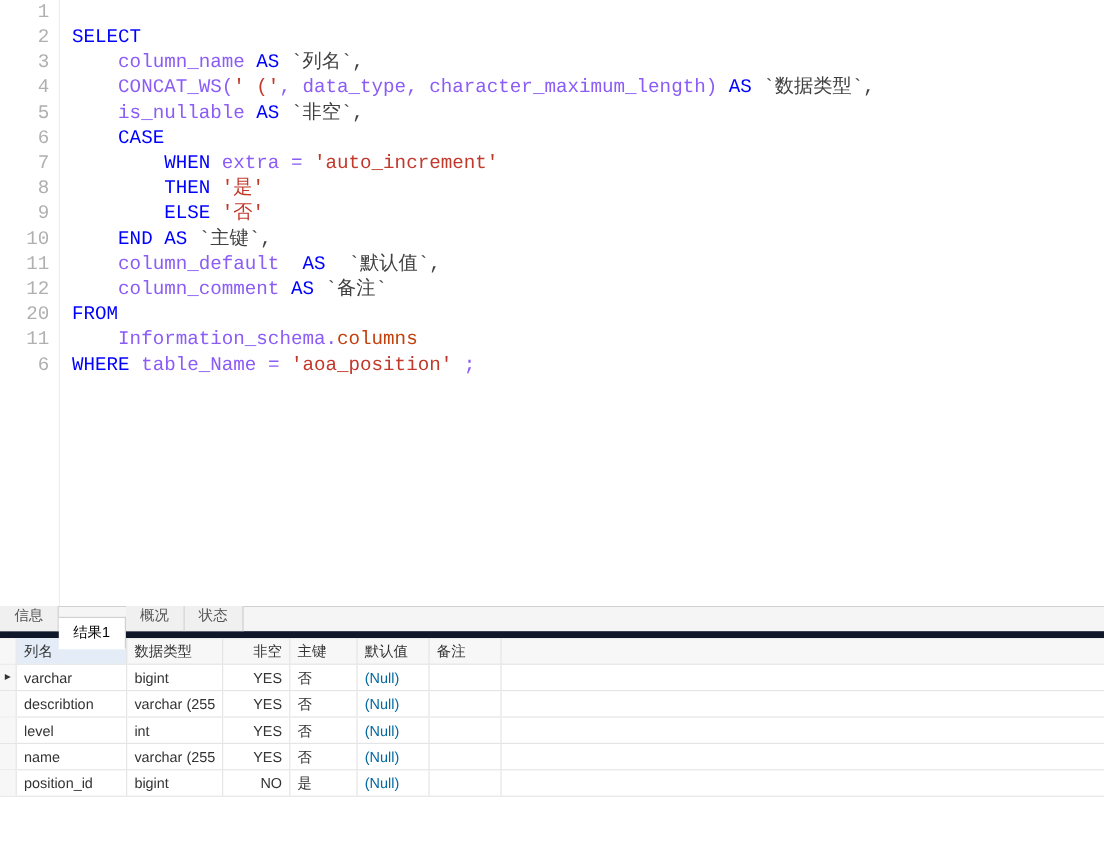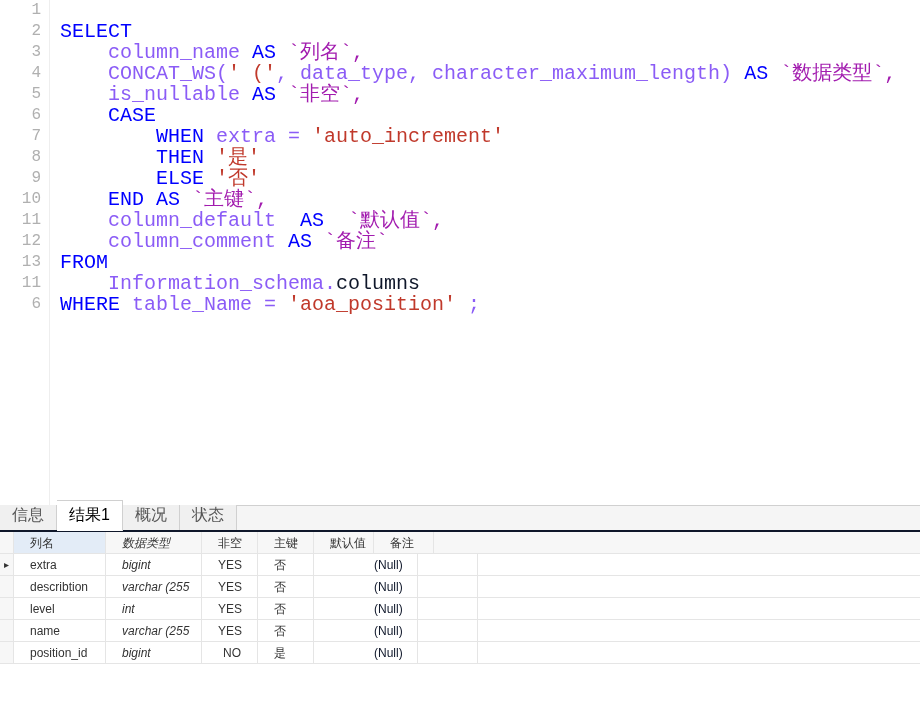--- a/index.html
+++ b/index.html
@@ -29,100 +29,100 @@
     color: #b0b0b0;
     text-align: right;
     padding-right: 8px;
     height: 21px;
     line-height: 21px;
   }
   .code {
     margin-left: 50px;
     padding-left: 10px;
     font-family: Consolas, "Courier New", monospace;
-    font-size: 20px;
+    font-size: 16px;
     color: #333;
     white-space: pre;
   }
   .code .line {
     height: 21px;
     line-height: 21px;
   }
   .kw { color: #0000ff; }
   .str { color: #c0392b; }
   .ident { color: #8b5cf6; }
-  .bt { color: #a21caf; }
-  .col { color: #0f172a; text-align: center; }
+  .bt { color: #404040; }
+  .col { color: #c2410c; text-align: center; }
   .panel {
     border-top: 1px solid #d0d0d0;
     background: #fafafa;
   }
   .tabs {
     display: flex;
     align-items: flex-end;
     height: 26px;
     background: #f5f5f5;
-    border-bottom: 2px solid #0f172a;
-    font-size: 16px;
+    border-bottom: 6px solid #0f172a;
+    font-size: 12px;
   }
   .tab {
     padding: 4px 12px;
     border-right: 1px solid #d0d0d0;
     border-top: 1px solid #d0d0d0;
     color: #555;
     background: #f0f0f0;
     cursor: pointer;
   }
   .tab.active {
     background: #ffffff;
     border-bottom: 1px solid #fff;
     position: relative;
-    top: 1px;
+    top: 15px;
     color: #000;
   }
   .grid {
     font-size: 12px;
     background: #fff;
   }
   .grid-header, .grid-row {
     display: flex;
     height: 22px;
     line-height: 22px;
     border-bottom: 1px solid #e5e5e5;
   }
   .grid-header {
     background: #f7f7f7;
   }
   .grid-header .cell {
     font-weight: normal;
     color: #333;
   }
   .cell {
-    padding: 0 16px;
+    padding: 0 6px;
     border-right: 1px solid #e5e5e5;
     overflow: hidden;
     white-space: nowrap;
     color: #333;
   }
-  .cell.null { color: #0f172a; margin-left: 44px; }
+  .cell.null { color: #0369a1; }
   .rowmark {
     width: 14px;
     border-right: 1px solid #e5e5e5;
     background: #f7f7f7;
     display: flex;
     align-items: center;
     justify-content: center;
   }
   .rowmark.cur::before {
     content: "▸";
     font-size: 10px;
     color: #333;
   }
   .c1 { width: 92px; }
-  .c2 { width: 96px; font-style: italic; }
+  .c2 { width: 80px; }
   .c3 { width: 56px; text-align: right; }
   .c4 { width: 56px; }
   .c5 { width: 60px; }
   .c6 { width: 60px; }
   .grid-header .c1 { background: #e3ecf7; }
 </style>
 </head>
 <body>
 
 <div class="editor">
@@ -132,21 +132,21 @@
       <div class="ln">3</div>
       <div class="ln">4</div>
       <div class="ln">5</div>
       <div class="ln">6</div>
       <div class="ln">7</div>
       <div class="ln">8</div>
       <div class="ln">9</div>
       <div class="ln">10</div>
       <div class="ln">11</div>
       <div class="ln">12</div>
-      <div class="ln">13</div>
+      <div class="ln">20</div>
       <div class="ln">11</div>
       <div class="ln">6</div>
     </div>
   <div class="code" id="code"><div class="line"><span class="ident"></span></div><div class="line"><span class="kw">SELECT</span></div><div class="line"><span class="ident">    column_name </span><span class="kw">AS</span><span class="bt"> `列名`,</span></div><div class="line"><span class="ident">    CONCAT_WS(</span><span class="str">' ('</span><span class="ident">, data_type, character_maximum_length) </span><span class="kw">AS</span><span class="bt"> `数据类型`,</span></div><div class="line"><span class="ident">    is_nullable </span><span class="kw">AS</span><span class="bt"> `非空`,</span></div><div class="line"><span class="ident">    </span><span class="kw">CASE</span></div><div class="line"><span class="ident">        </span><span class="kw">WHEN</span><span class="ident"> extra = </span><span class="str">'auto_increment'</span></div><div class="line"><span class="ident">        </span><span class="kw">THEN</span><span class="ident"> </span><span class="str">'是'</span></div><div class="line"><span class="ident">        </span><span class="kw">ELSE</span><span class="ident"> </span><span class="str">'否'</span></div><div class="line"><span class="ident">    </span><span class="kw">END</span><span class="ident"> </span><span class="kw">AS</span><span class="bt"> `主键`,</span></div><div class="line"><span class="ident">    column_default  </span><span class="kw">AS</span><span class="bt">  `默认值`,</span></div><div class="line"><span class="ident">    column_comment </span><span class="kw">AS</span><span class="bt"> `备注`</span></div><div class="line"><span class="kw">FROM</span></div><div class="line"><span class="ident">    Information_schema.</span><span class="col">columns</span></div><div class="line"><span class="kw">WHERE</span><span class="ident"> table_Name = </span><span class="str">'aoa_position'</span><span class="ident"> ;</span></div></div>
 </div>
 
 <div class="panel">
   <div class="tabs" id="tabs">
       <div class="tab">信息</div>
       <div class="tab active">结果1</div>
@@ -159,21 +159,21 @@
     <div class="cell c1">列名</div>
         <div class="cell c2">数据类型</div>
         <div class="cell c3">非空</div>
         <div class="cell c4">主键</div>
         <div class="cell c5">默认值</div>
         <div class="cell c6">备注</div>
       </div>
     <div id="gridBody">
         <div class="grid-row">
           <div class="rowmark cur"></div>
-          <div class="cell c1">extra</div>
+          <div class="cell c1">varchar</div>
           <div class="cell c2">bigint</div>
           <div class="cell c3">YES</div>
           <div class="cell c4">否</div>
           <div class="cell c5 null">(Null)</div>
           <div class="cell c6"></div>
         </div>
         <div class="grid-row">
           <div class="rowmark"></div>
           <div class="cell c1">describtion</div>
           <div class="cell c2">varchar (255</div>

